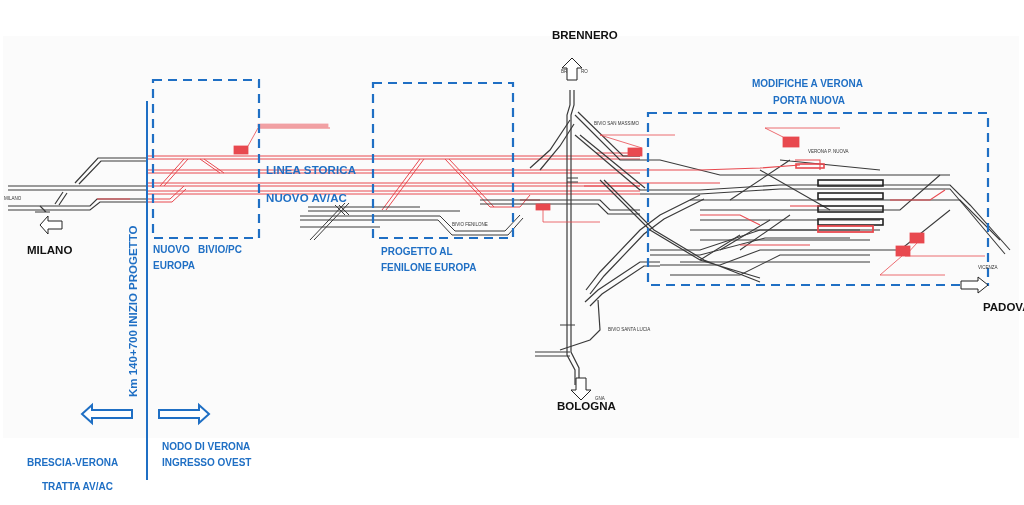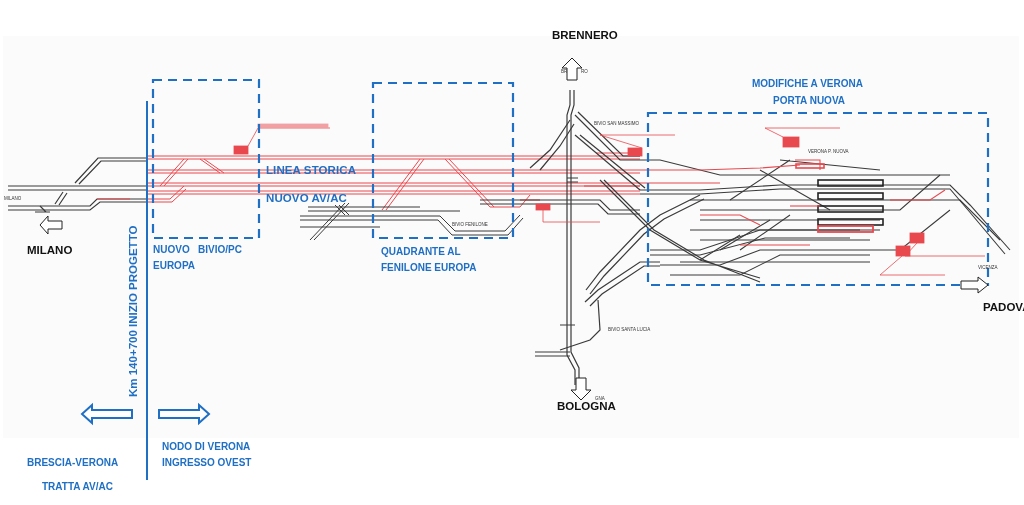--- a/index.html
+++ b/index.html
@@ -168,21 +168,21 @@
   <div class="lbl black" style="left:27px; top:244px;">MILANO</div>
   <div class="lbl black" style="left:540px; top:29px;padding-left:12px;">BRENNERO</div>
   <div class="lbl black" style="left:557px; top:400px;">BOLOGNA</div>
   <div class="lbl black" style="left:943px; top:301px;padding-left:40px;">PADOVA</div>
 
   <div class="lbl line-lbl" style="left:266px; top:164px;">LINEA STORICA</div>
   <div class="lbl line-lbl" style="left:266px; top:192px;">NUOVO AV/AC</div>
 
   <div class="lbl blue" style="left:153px; top:244px; white-space:pre;">NUOVO   BIVIO/PC</div>
   <div class="lbl blue" style="left:153px; top:260px;">EUROPA</div>
-  <div class="lbl blue" style="left:381px; top:246px;">QUADRANTE AL</div>
+  <div class="lbl blue" style="left:381px; top:246px;">PROGETTO AL</div>
   <div class="lbl blue" style="left:381px; top:262px;">FENILONE EUROPA</div>
   <div class="lbl blue" style="left:752px; top:78px;">MODIFICHE A VERONA</div>
   <div class="lbl blue" style="left:773px; top:95px;">PORTA NUOVA</div>
 
   <div class="vert" style="left:127px; top:397px;">Km 140+700 INIZIO PROGETTO</div>
 
   <div class="lbl blue" style="left:42px; top:441px;margin-top:40px;">TRATTA AV/AC</div>
   <div class="lbl blue" style="left:27px; top:457px;">BRESCIA-VERONA</div>
   <div class="lbl blue" style="left:162px; top:441px;">NODO DI VERONA</div>
   <div class="lbl blue" style="left:162px; top:457px;">INGRESSO OVEST</div>

